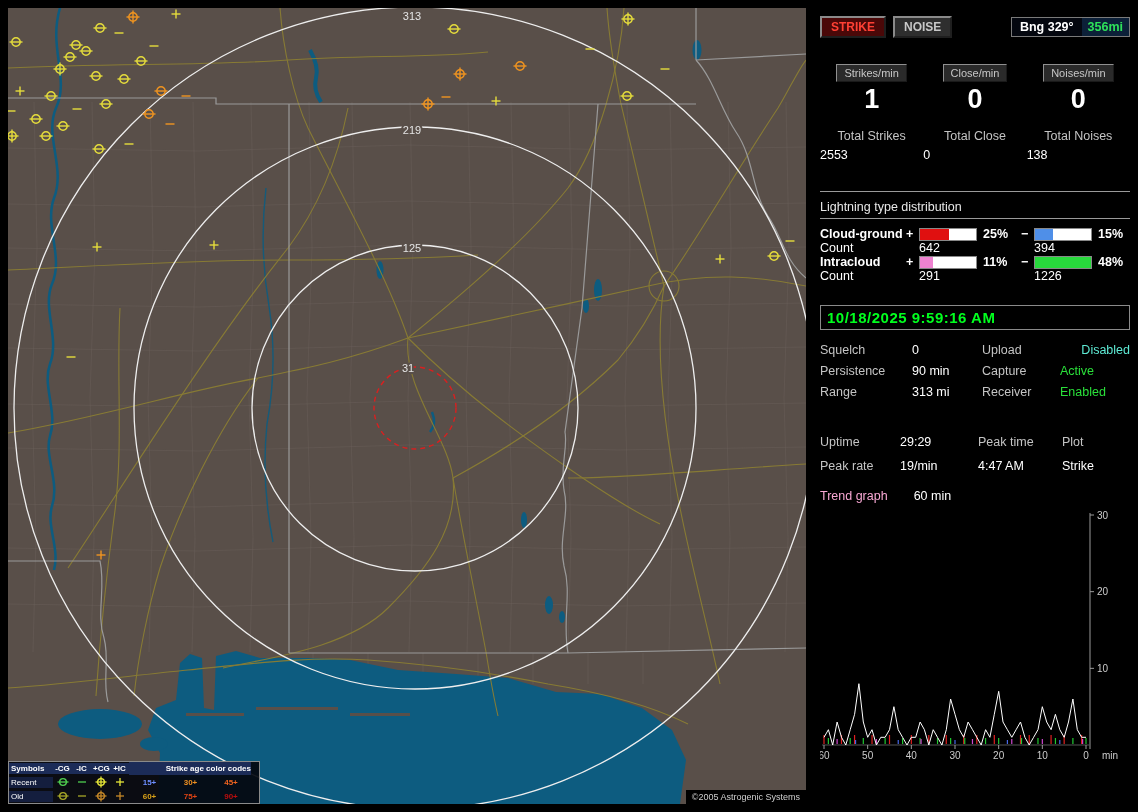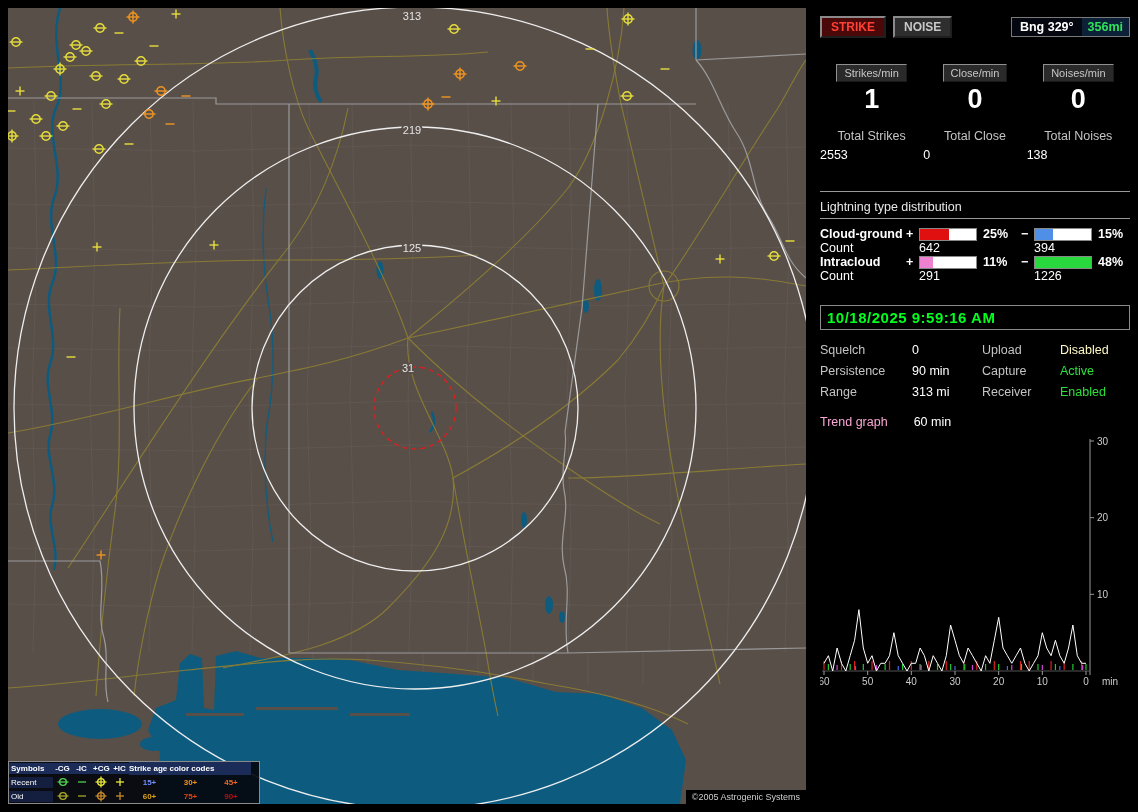--- a/index.html
+++ b/index.html
@@ -6,21 +6,21 @@
   .app{position:relative;width:1138px;height:812px;background:#000;overflow:hidden;
        font-family:"Liberation Sans","DejaVu Sans",sans-serif;}
   .map-wrap{position:absolute;left:8px;top:8px;width:798px;height:796px;}
   #map text{font-family:"Liberation Sans","DejaVu Sans",sans-serif;}
   
   .legend{position:absolute;left:0;bottom:0;width:250px;background:rgba(4,6,14,.92);
           border:1px solid #8a8a8a;font-size:8px;color:#fff;display:grid;
           grid-template-columns:44px 19px 19px 19px 19px 41px 41px 40px;align-items:center;}
   .lg-cell{padding:1px 2px;white-space:nowrap;}
   .lg-head{background:#1c2c58;font-weight:bold;}
-  .lg-age-head{grid-column:6/9;background:#1c2c58;text-align:left;padding:2px 0;font-weight:bold;}
+  .lg-age-head{grid-column:6/9;background:#1c2c58;text-align:right;padding:2px 0;font-weight:bold;}
   .lg-typecol{text-align:center;font-weight:bold;}
   .lg-rowlabel{background:#141e3e;}
   .lg-age{font-weight:bold;text-align:center;}
   .lg-sym{text-align:center;line-height:0;}
   .copyright{position:absolute;right:0;bottom:0;background:#000;color:#cfcfcf;font-size:9px;padding:2px 6px;}
   
   .sidebar{position:absolute;left:814px;top:8px;width:310px;height:796px;padding-left:6px;color:#fff;font-size:12.5px;}
   .top-row{display:flex;align-items:center;gap:7px;margin-top:8px;}
   .btn3d{font-family:inherit;font-size:12px;font-weight:bold;padding:2px 9px;background:#2e2e2e;color:#c8c8c8;
          border:2px solid;border-color:#8a8a8a #1f1f1f #1f1f1f #8a8a8a;cursor:pointer;}
@@ -40,21 +40,21 @@
   .dist-title{margin-top:8px;padding-bottom:4px;border-bottom:1px solid #9a9a9a;color:#e8e8e8;}
   .dist-grid{display:grid;grid-template-columns:86px 13px 60px 42px 13px 60px 36px;align-items:center;margin-top:8px;}
   .d-label{font-weight:bold;}
   .d-sign{font-weight:bold;}
   .dist-bar{display:inline-block;width:56px;height:11px;background:#fff;border:1px solid #888;position:relative;overflow:hidden;}
   .dist-fill{position:absolute;left:0;top:0;bottom:0;}
   .d-pct{font-weight:bold;padding-left:4px;}
   .datetime-box{margin-top:22px;border:1px solid #8a8a8a;padding:3px 6px;color:#00ff1e;font-weight:bold;font-size:15px;letter-spacing:.5px;}
   .stat-grid{display:grid;grid-template-columns:92px 70px 78px auto;margin-top:13px;row-gap:7px;}
   .stat-grid.stats2{grid-template-columns:80px 78px 84px auto;margin-top:36px;row-gap:10px;}
-  .cell.lab{color:#c4c4c4;} .cell.val{color:#fff;} .cell.grn{color:#2ae03a;} .cell.dim{color:#fef9c3;}
+  .cell.lab{color:#c4c4c4;} .cell.val{color:#fff;} .cell.grn{color:#2ae03a;} .cell.dim{color:#5eead4;text-align:right;}
   .trend-row{display:flex;gap:26px;margin-top:16px;}
   .trend-row .lbl{color:#f9a8d4;}
   #trend{display:block;margin-top:6px;}
 </style>
 </head>
 <body>
 
 <div class="app">
 
   <div class="map-wrap">
@@ -463,20 +463,30 @@
         <span class="cell lab">Upload</span>
         <span class="cell dim">Disabled</span>
         <span class="cell lab">Persistence</span>
         <span class="cell val">90 min</span>
         <span class="cell lab">Capture</span>
         <span class="cell grn">Active</span>
         <span class="cell lab">Range</span>
         <span class="cell val">313 mi</span>
         <span class="cell lab">Receiver</span>
         <span class="cell grn">Enabled</span>
+      </div>
+    <div id="stats2-grid" class="stat-grid stats2">
+        <span class="cell lab">Uptime</span>
+        <span class="cell val">29:29</span>
+        <span class="cell lab">Peak time</span>
+        <span class="cell lab">Plot</span>
+        <span class="cell lab">Peak rate</span>
+        <span class="cell val">19/min</span>
+        <span class="cell val">4:47 AM</span>
+        <span class="cell val">Strike</span>
       </div>
 
     <div class="trend-row">
       <span class="lbl">Trend graph</span>
       <span class="val">60 min</span>
     </div>
     <svg id="trend" width="316" height="252">
         <line x1="270" y1="4" x2="270" y2="240" stroke="#9a9a9a"></line>
         <line x1="2" y1="236" x2="270" y2="236" stroke="#555555"></line>
         <line x1="270" x2="274" y1="6" y2="6" stroke="#9a9a9a"></line>

